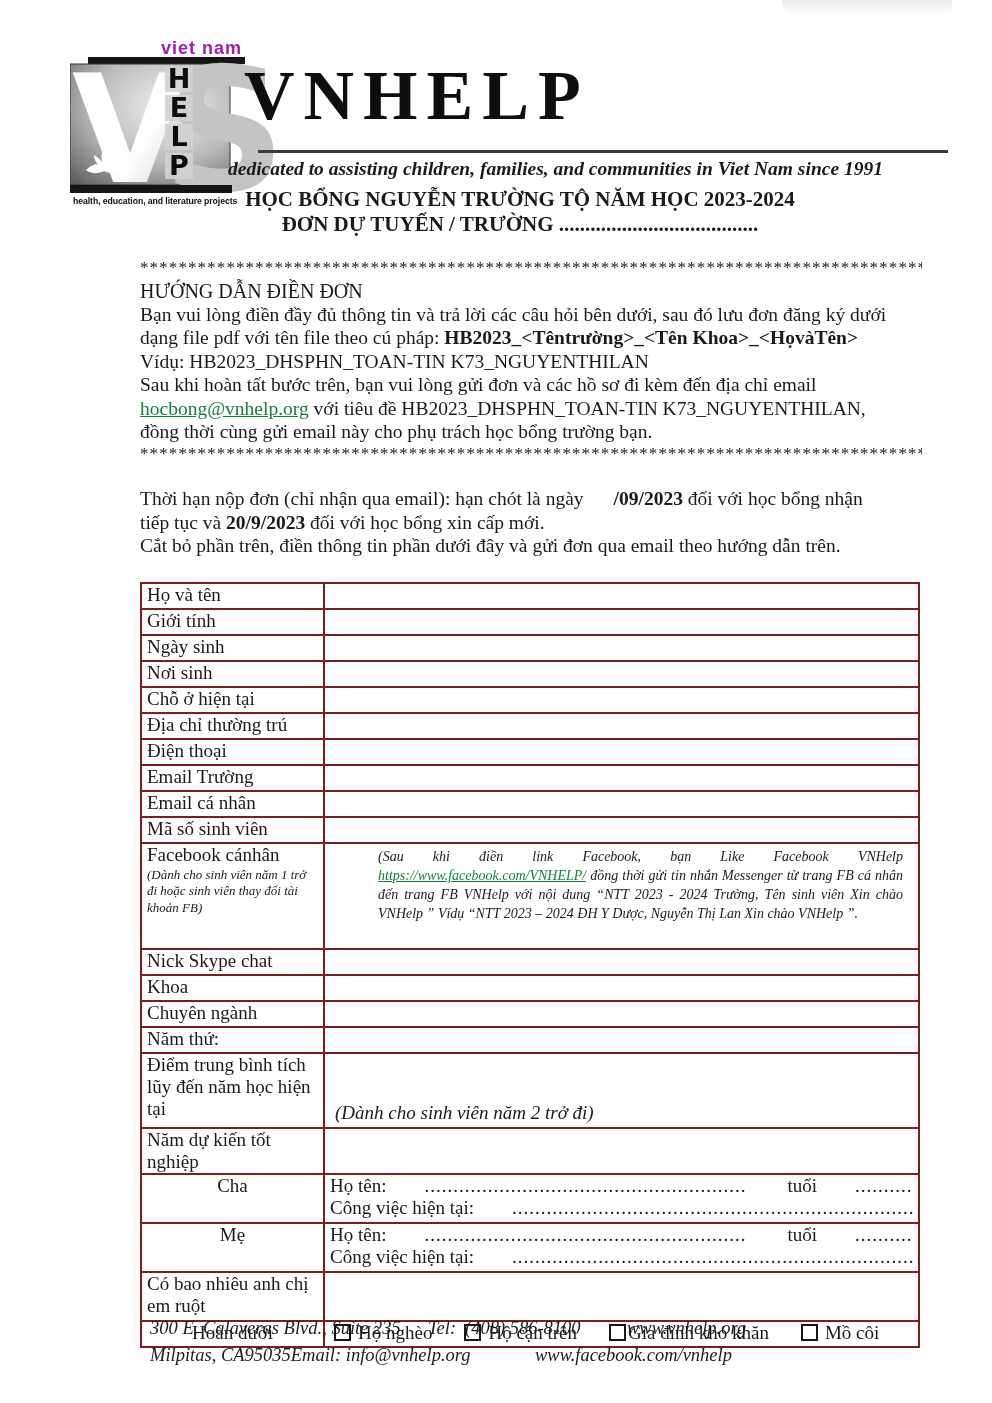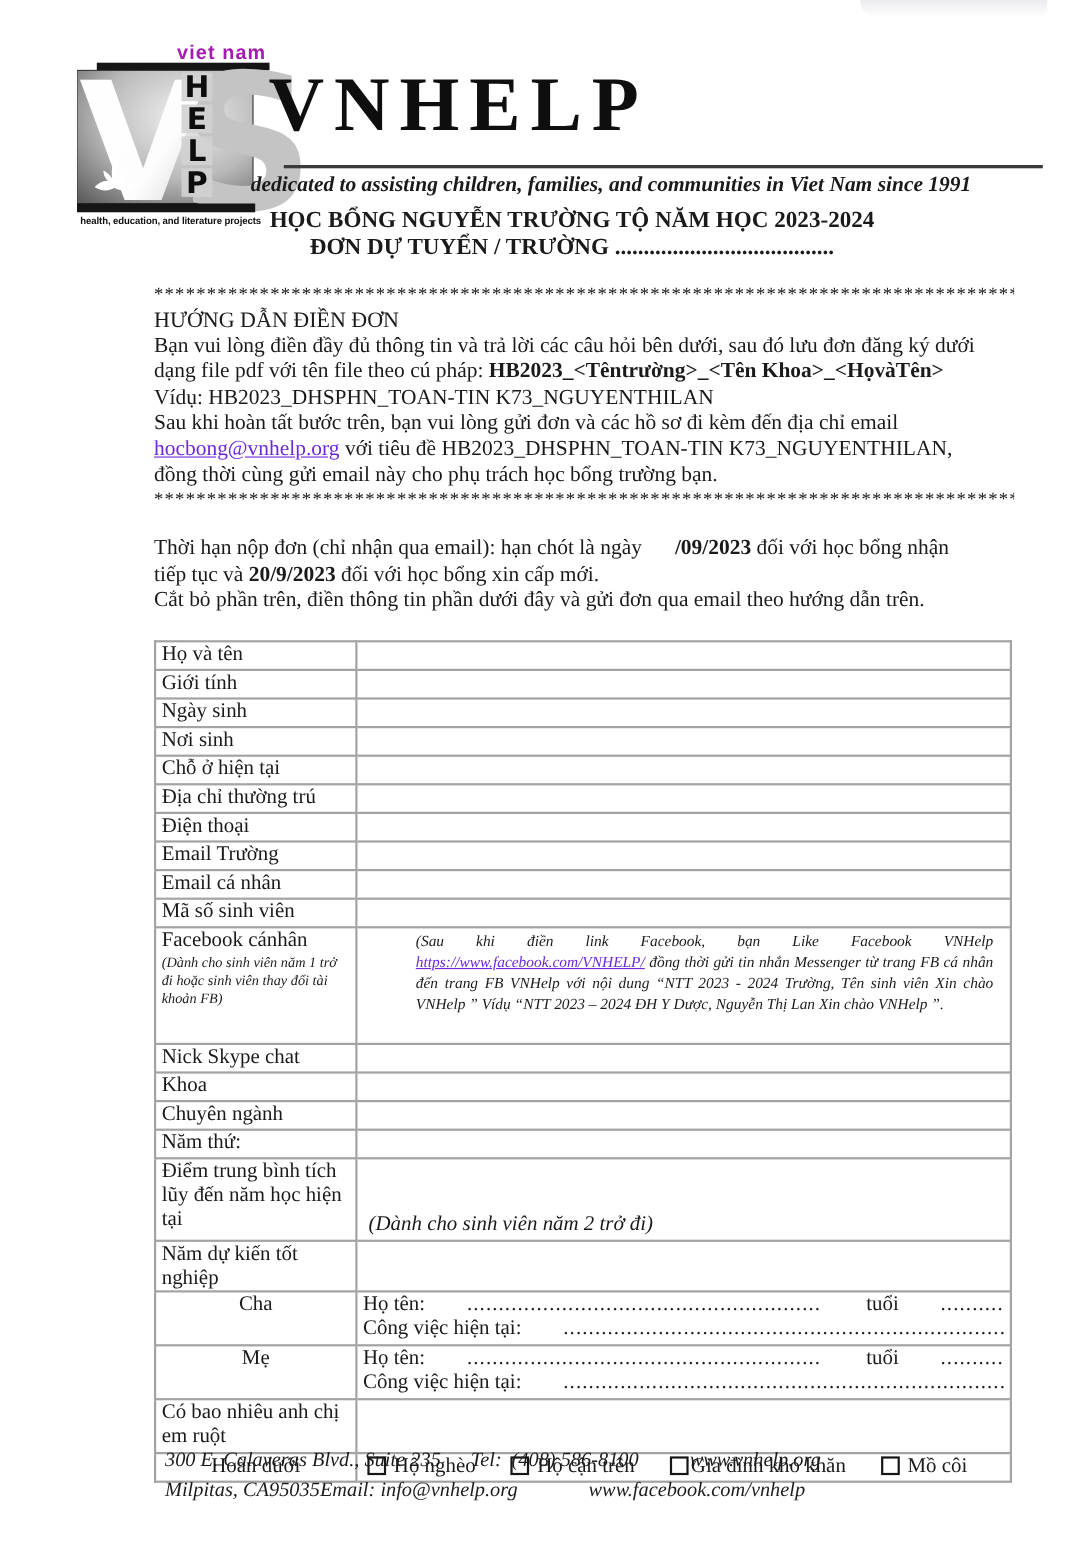--- a/index.html
+++ b/index.html
@@ -24,25 +24,25 @@
   .dedication{position:absolute; left:228px; top:158px; font-style:italic; font-weight:bold; font-size:19.5px;}
   .title1{position:absolute; left:230px; top:187px; width:580px; text-align:center; font-weight:bold; font-size:21px;}
   .title2{position:absolute; left:230px; top:212px; width:580px; text-align:center; font-weight:bold; font-size:21px;}
 
   
   .content{position:absolute; left:140px; top:257px; width:782px;}
   .stars{font-size:17px; line-height:22px; letter-spacing:1.1px; white-space:nowrap; overflow:hidden;}
   .instr-heading{font-size:20px; line-height:24px;}
   .bline{font-size:19.5px; line-height:23.4px;}
   .b{font-weight:bold;}
-  a.link, .u{color:#6d28d9; text-decoration:underline; cursor:pointer;}
+  a.link, .u{color:#15803d; text-decoration:underline; cursor:pointer;}
   .deadline{margin-top:22px;}
   .gap-left{margin-left:30px;}
   .form-table{border-collapse:collapse; table-layout:fixed; width:780px; margin-top:24px;}
-  .form-table td{border:2px solid #a3a3a3; padding:0 5px; font-size:19px; line-height:22px; vertical-align:top; overflow:hidden;}
+  .form-table td{border:2px solid #7f1d1d; padding:0 5px; font-size:19px; line-height:22px; vertical-align:top; overflow:hidden;}
   .form-table td.lbl{width:171px;}
   .t-simple td{height:24px;}
   .t-fb td{height:104px;}
   .t-gpa td{height:70px;}
   .t-grad td{height:44px;}
   .t-parent td{height:47px;}
   .t-sib td{height:47px;}
   .t-circ td{height:24px;}
   .center{text-align:center;}
   .cell-note{font-style:italic; font-size:13px; line-height:16.5px; margin-top:1px;}

